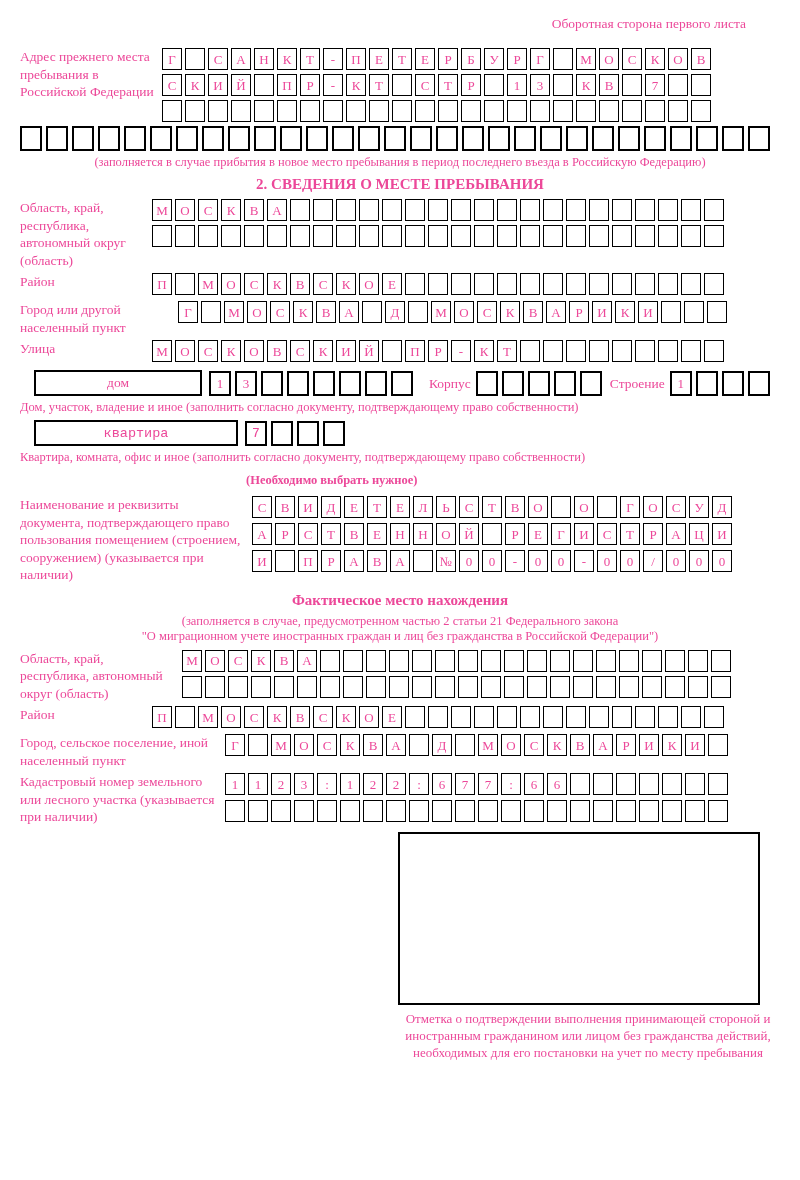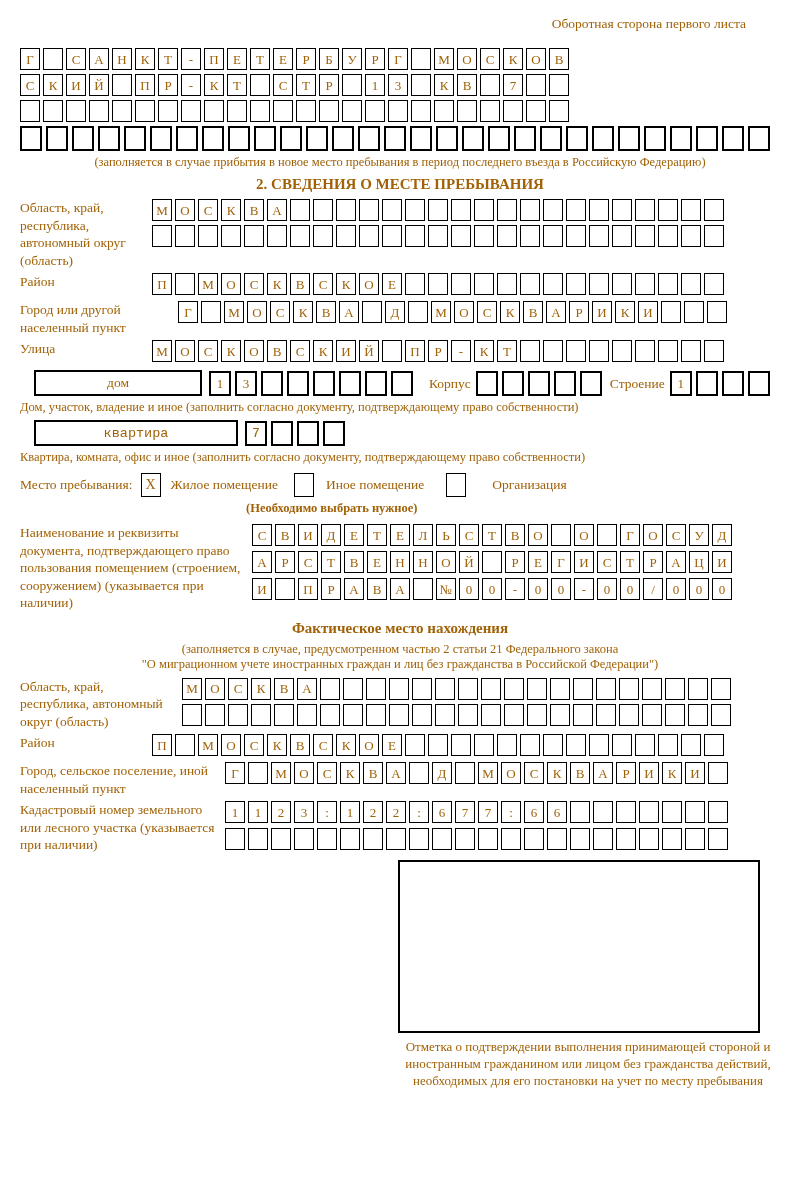--- a/index.html
+++ b/index.html
@@ -3,21 +3,21 @@
 <meta charset="utf-8">
 <style>
   * { margin:0; padding:0; box-sizing:border-box; }
   html,body { background:#fff; }
   .page {
     position:relative;
     width:800px; height:1180px;
     margin:0 auto;
     padding:16px 20px 21px 20px;
     background:#fff;
-    color:#a16207;
+    color:#ec4899;
     font-family:"Liberation Serif","DejaVu Serif",serif;
     font-size:13.5px;
     overflow:hidden;
   }
   .side-note { text-align:right; padding-right:34px; font-size:13.5px; margin-bottom:16px; }
 
   .form-line { display:flex; align-items:flex-start; }
   .label { font-size:13.5px; line-height:17.5px; padding-right:8px; flex:0 0 auto; }
   .w142 { width:142px; } .w132 { width:132px; } .w158 { width:158px; }
   .w162 { width:162px; } .w205 { width:205px; } .w232 { width:232px; }
@@ -65,20 +65,21 @@
   .mt4{margin-top:4px;}
 </style>
 </head>
 <body>
 
 <div class="page">
 
   <div class="side-note">Оборотная сторона первого листа</div>
 
   <div class="form-line">
+    <div class="label w142">Адрес прежнего места пребывания в Российской Федерации</div>
     <div class="rows">
       <div class="cells">
           <div class="cell">Г</div>
           <div class="cell"></div>
           <div class="cell">С</div>
           <div class="cell">А</div>
           <div class="cell">Н</div>
           <div class="cell">К</div>
           <div class="cell">Т</div>
           <div class="cell">-</div>
@@ -374,29 +375,20 @@
     <div class="wide-box" style="width:204px;">квартира</div>
     <div class="cells big" style="margin-left:7px;">
         <div class="cell">7</div>
         <div class="cell"></div>
         <div class="cell"></div>
         <div class="cell"></div>
       </div>
   </div>
   <div class="caption mb8">Квартира, комната, офис и иное (заполнить согласно документу, подтверждающему право собственности)</div>
 
-  <div class="stay-row">
-    <span>Место пребывания:</span>
-    <span class="checkbox" style="margin-left:8px;">X</span>
-    <span style="margin-left:10px;">Жилое помещение</span>
-    <span class="checkbox" style="margin-left:16px;"></span>
-    <span style="margin-left:12px;">Иное помещение</span>
-    <span class="checkbox" style="margin-left:22px;"></span>
-    <span style="margin-left:26px;">Организация</span>
-  </div>
   <div class="caption mb8" style="margin-left:226px;font-weight:bold;">(Необходимо выбрать нужное)</div>
 
   <div class="form-line mb8">
     <div class="label w232">Наименование и реквизиты документа, подтверждающего право пользования помещением (строением, сооружением) (указывается при наличии)</div>
     <div class="rows" style="gap:5px;">
       <div class="cells">
           <div class="cell">С</div>
           <div class="cell">В</div>
           <div class="cell">И</div>
           <div class="cell">Д</div>

